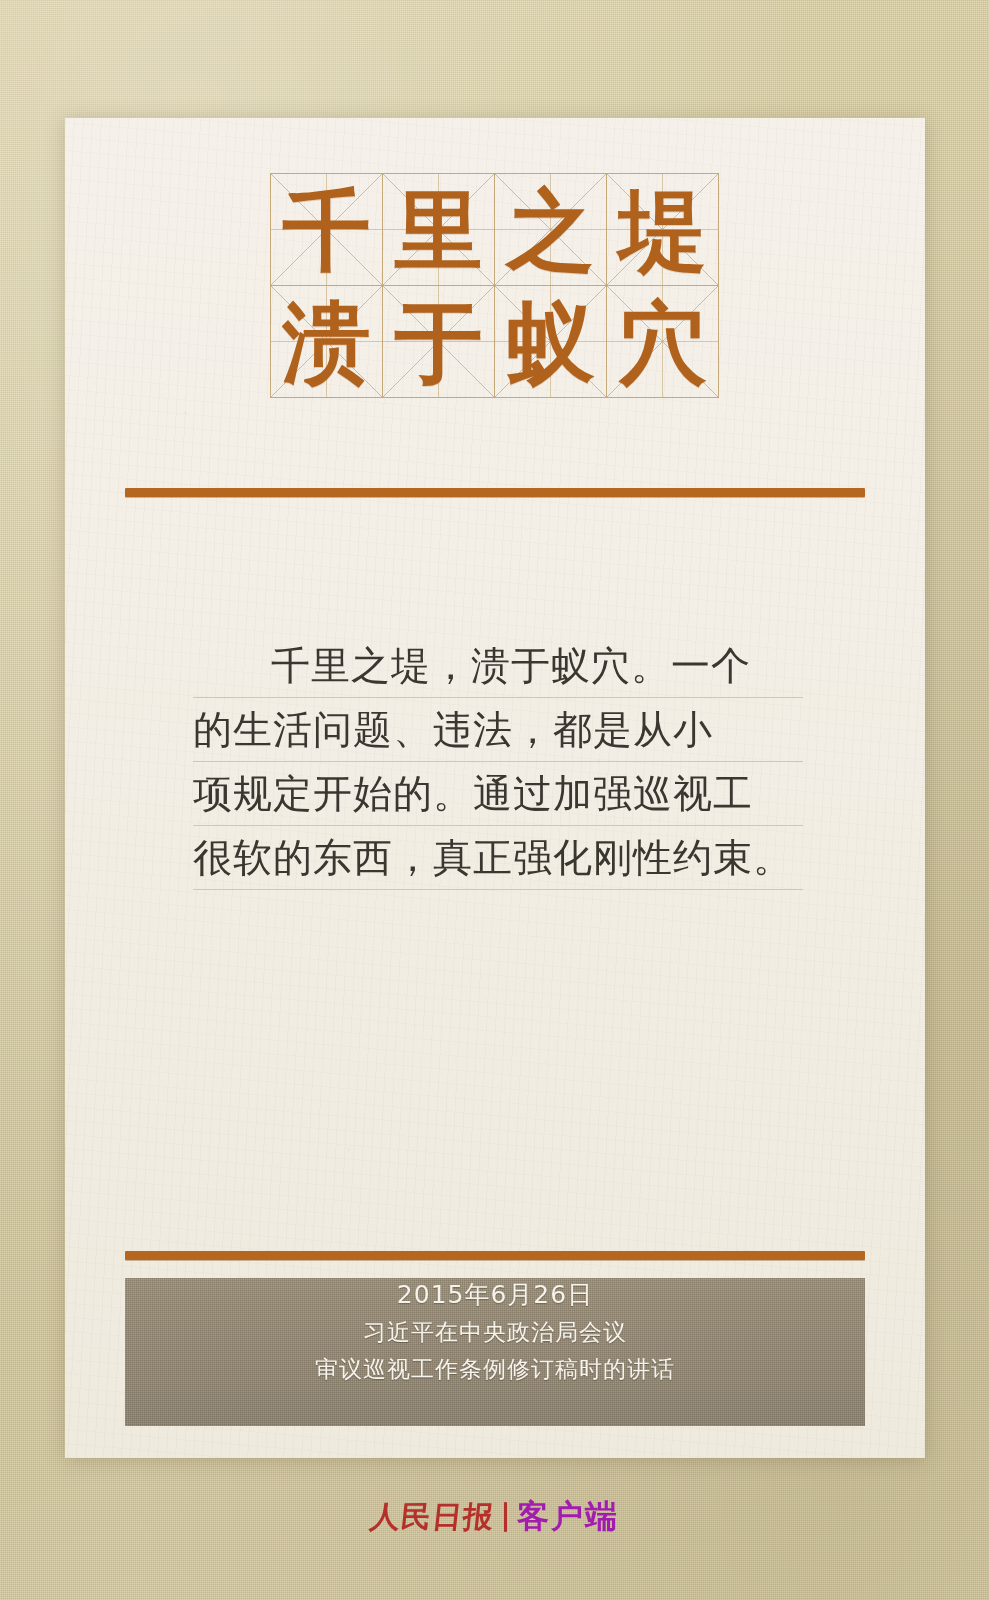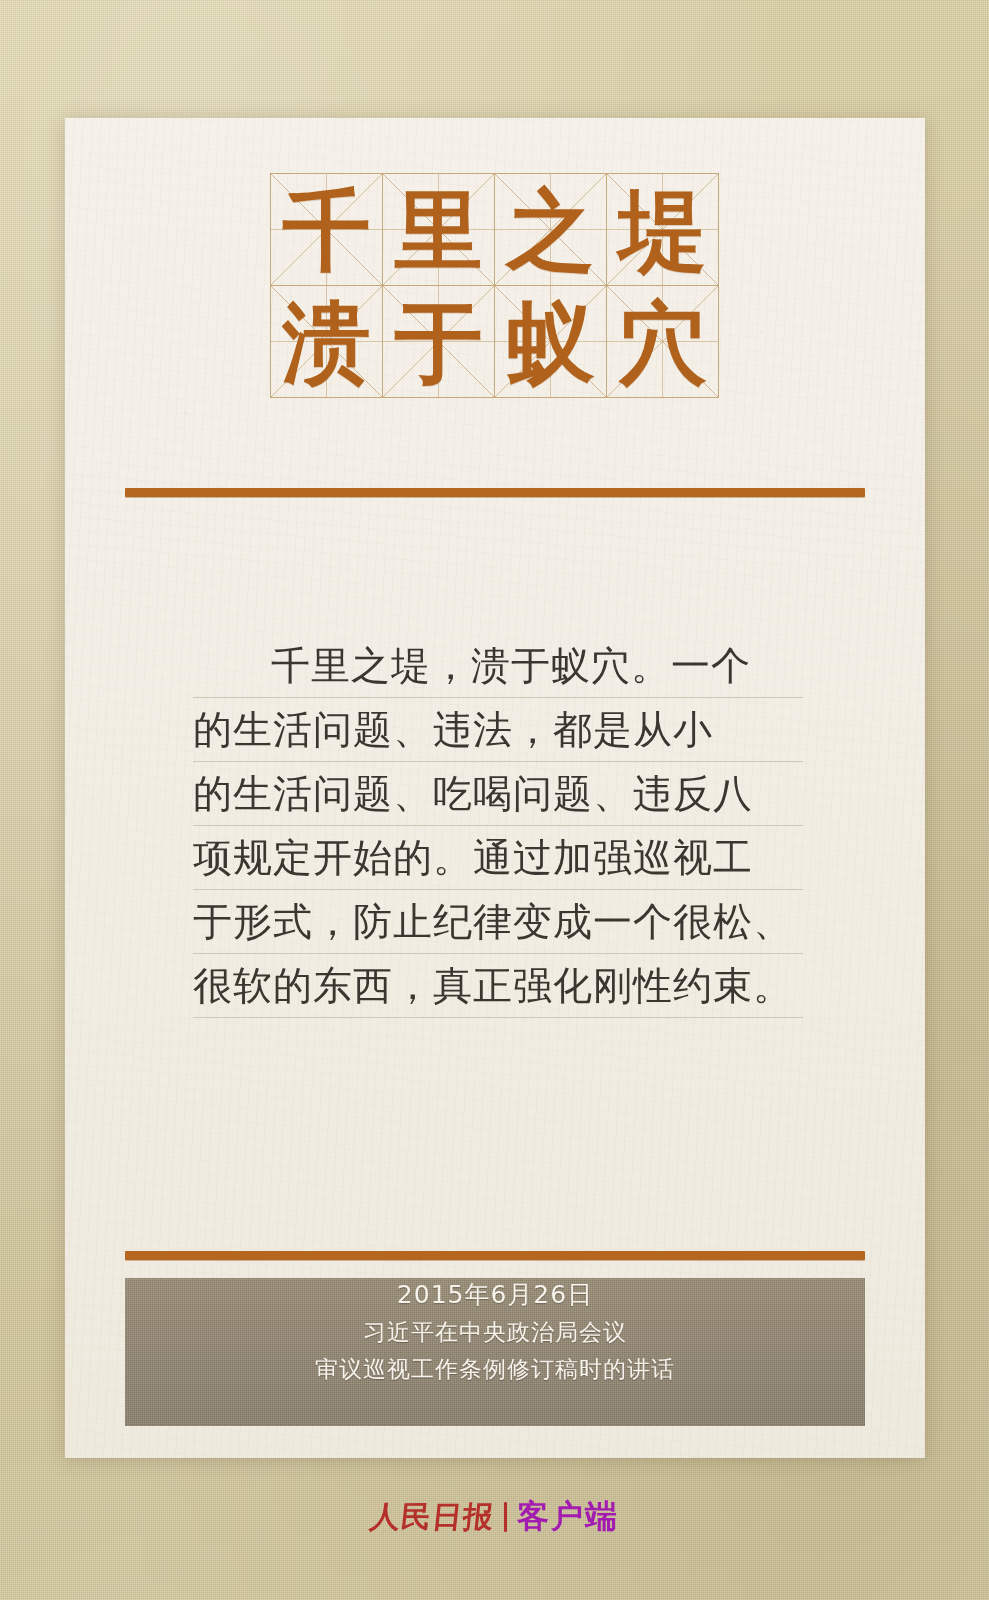--- a/index.html
+++ b/index.html
@@ -247,23 +247,21 @@
       </div>
     </div>
 
   </div>
 
   <div class="rule rule-top"></div>
 
   <div class="quote">
     <div class="quote-line indent">千里之堤，溃于蚁穴。一个</div>
     <div class="quote-line">的生活问题、违法，都是从小</div>
-    <div class="quote-line">的生活问题、吃喝问题、违反八</div>
     <div class="quote-line">项规定开始的。通过加强巡视工</div>
-    <div class="quote-line">于形式，防止纪律变成一个很松、</div>
     <div class="quote-line">很软的东西，真正强化刚性约束。</div>
   </div>
 
   <div class="rule rule-bottom"></div>
 
   <div class="plaque">
     <div class="plaque-line date">2015年6月26日</div>
     <div class="plaque-line">习近平在中央政治局会议</div>
     <div class="plaque-line">审议巡视工作条例修订稿时的讲话</div>
   </div>

